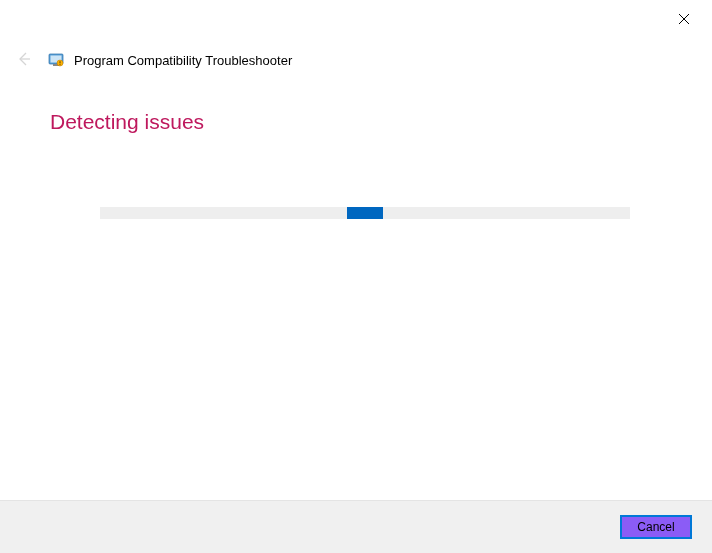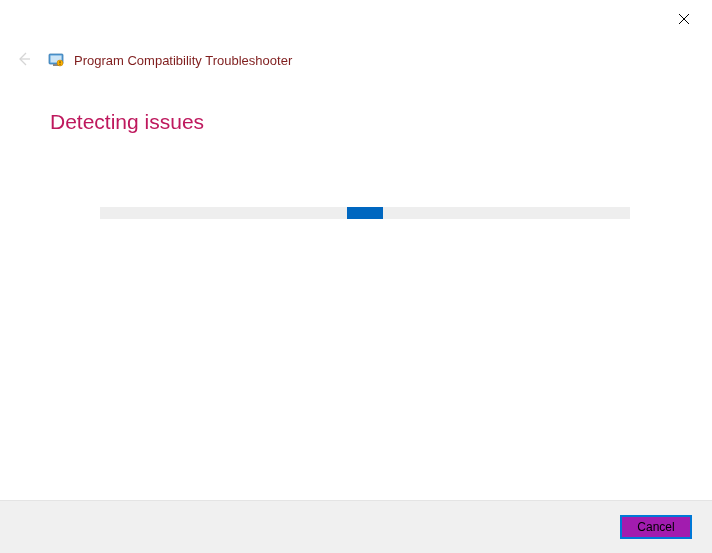--- a/index.html
+++ b/index.html
@@ -56,21 +56,21 @@
       height: 16px;
       display: inline-flex;
       align-items: center;
       justify-content: center;
     }
     .app-icon svg {
       width: 16px;
       height: 16px;
     }
     .app-title {
-      color: #7f1d1d;
+      color: #000000;
       font-size: 13px;
       margin-left: -4px;
     }
     .content {
       position: absolute;
       top: 110px;
       left: 50px;
       right: 50px;
     }
     .heading {
@@ -104,21 +104,21 @@
       background: #f0f0f0;
       border-top: 1px solid #e4e4e4;
       display: flex;
       align-items: center;
       justify-content: flex-end;
       padding-right: 20px;
     }
     .cancel-btn {
       width: 72px;
       height: 24px;
-      background: #a21caf;
+      background: #8b5cf6;
       border: 2px solid #0078d7;
       font-family: inherit;
       font-size: 12px;
       color: #000;
       cursor: pointer;
       display: flex;
       align-items: center;
       justify-content: center;
     }
   </style>

